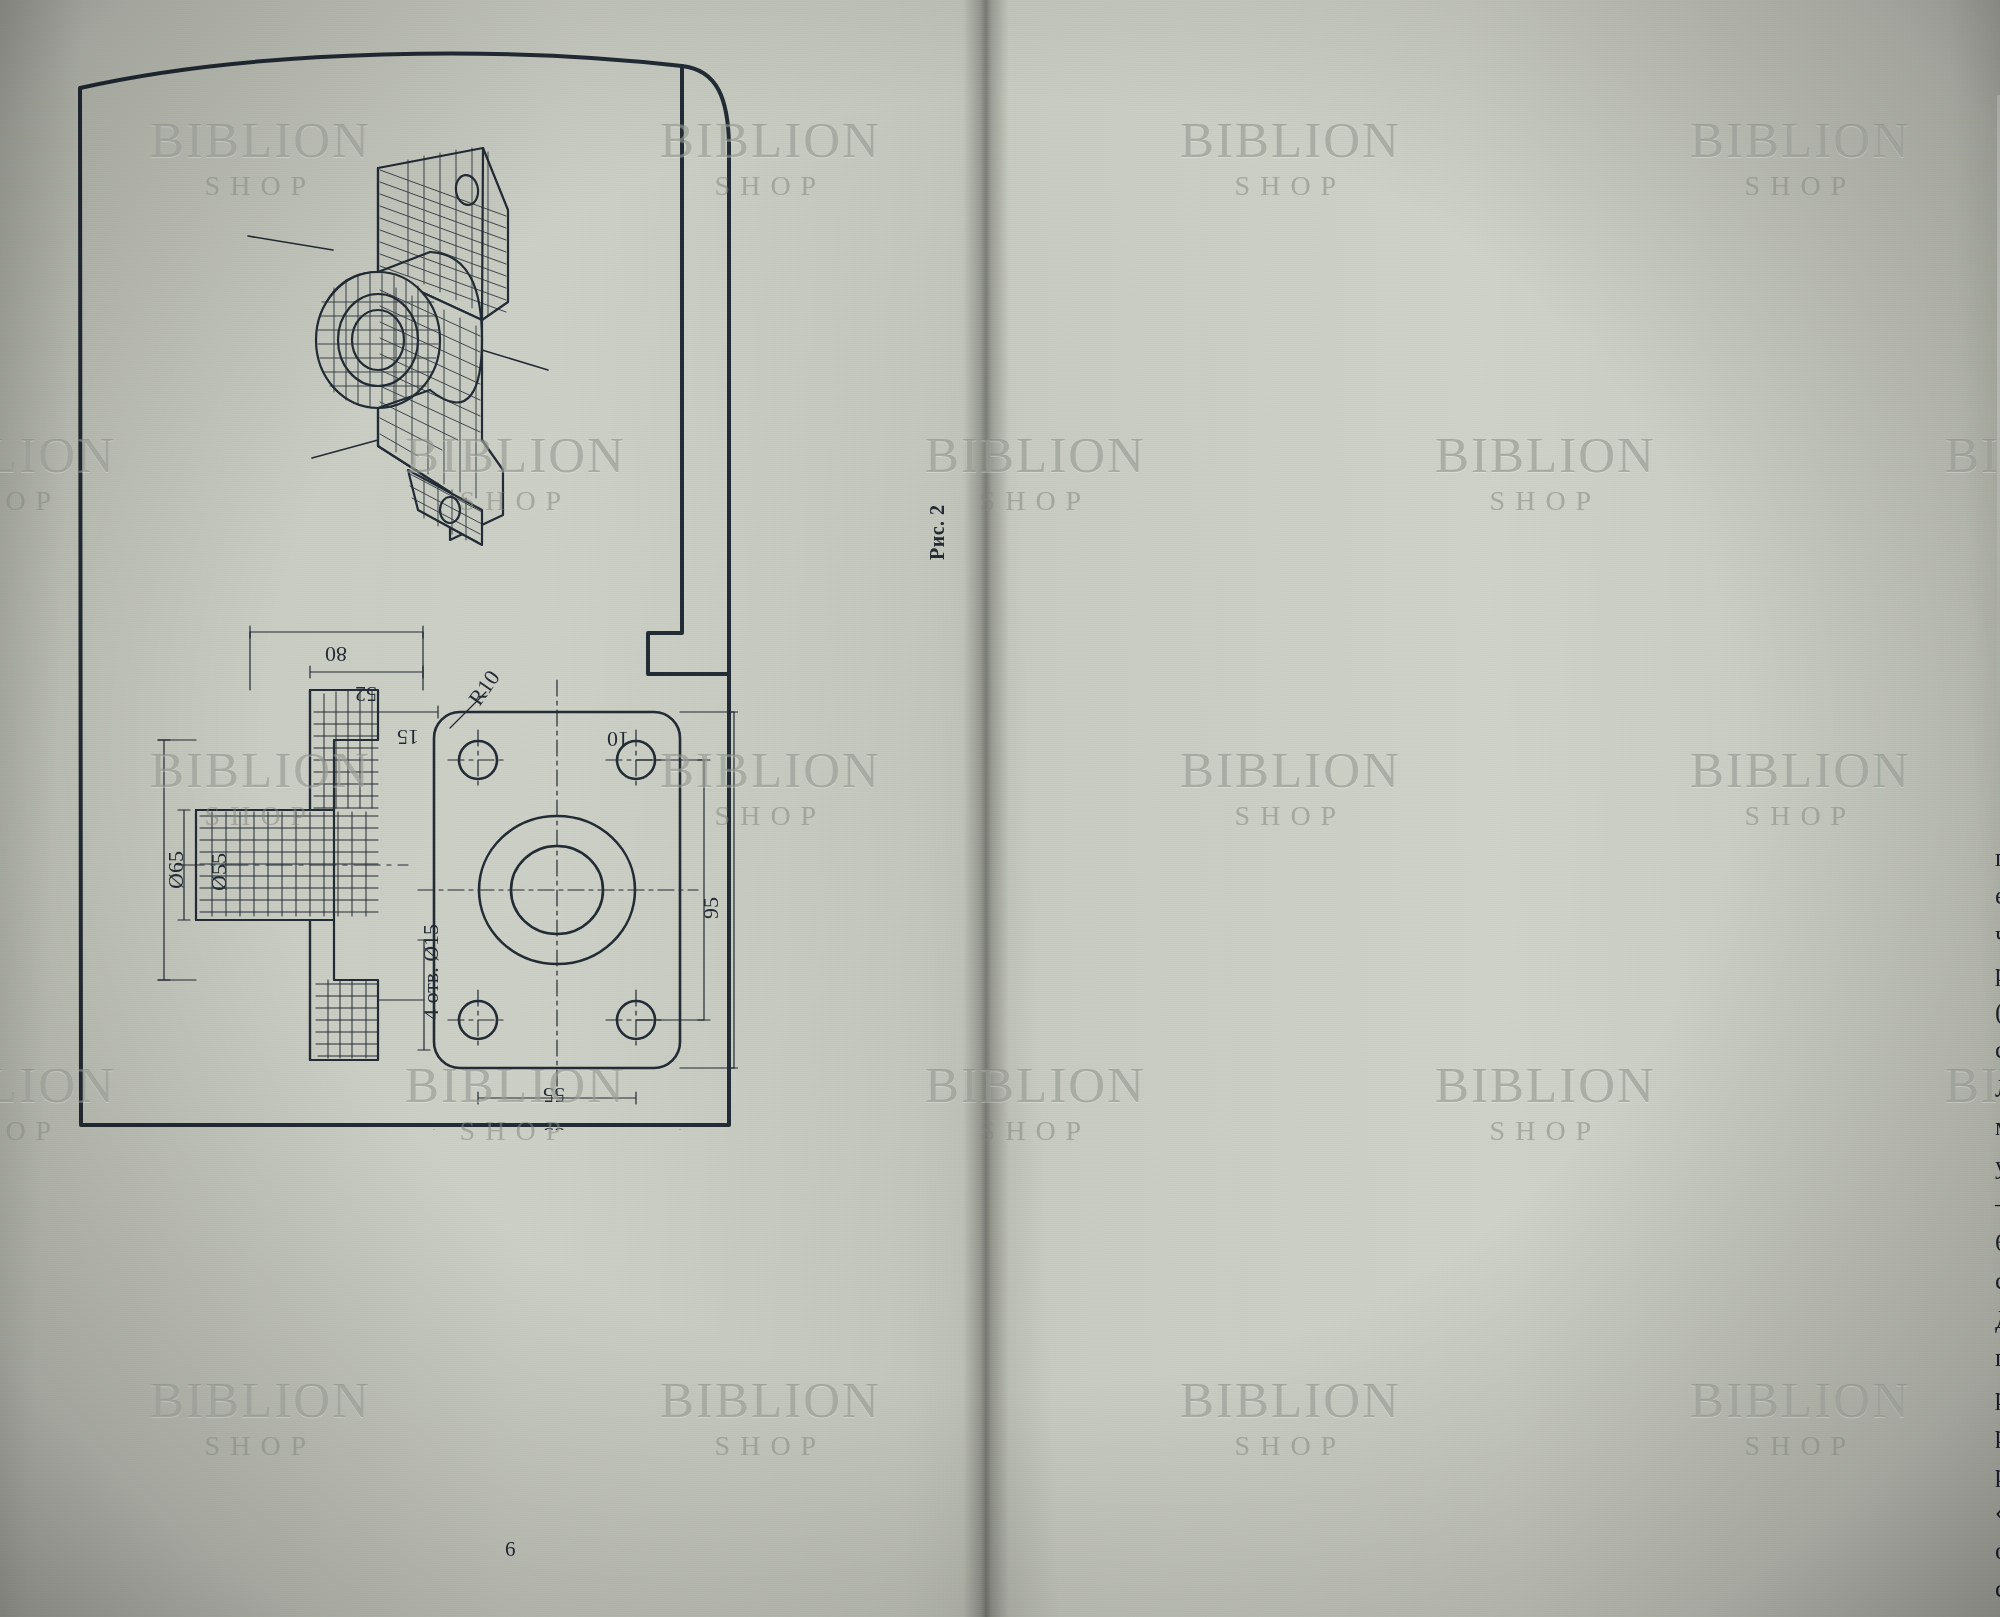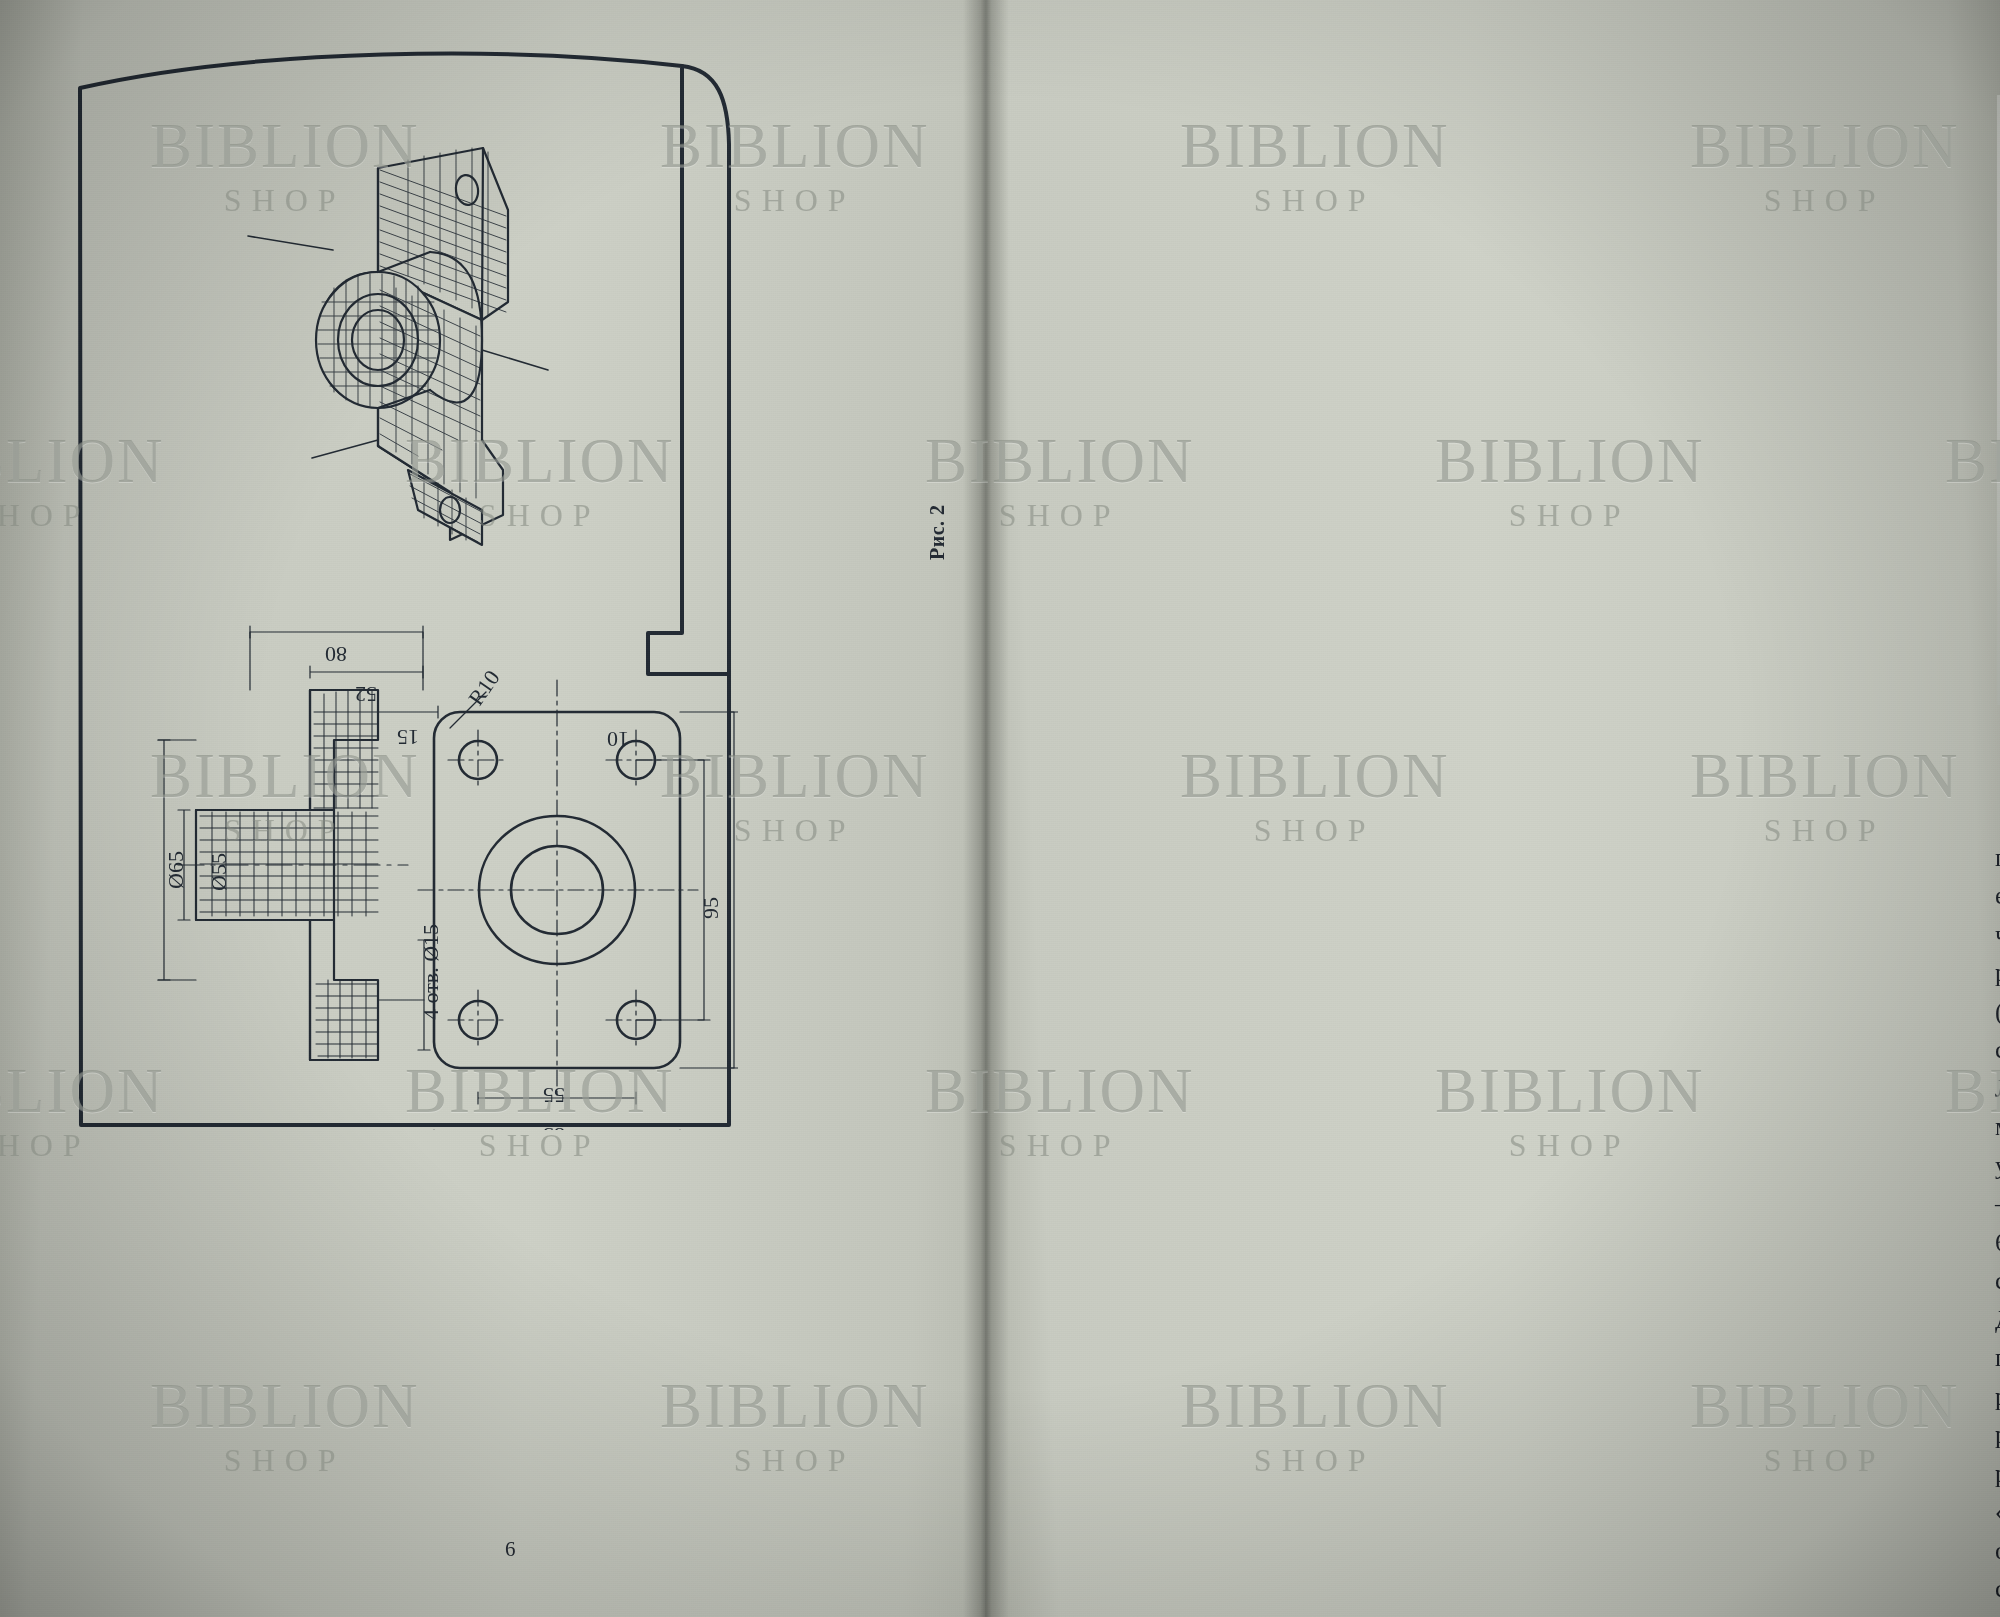--- a/index.html
+++ b/index.html
@@ -40,23 +40,23 @@
 
   
   .textcol{position:absolute;left:1010px;top:800px;width:442px;
      font-family:"Liberation Serif",serif;font-size:25.5px;line-height:38.5px;color:#1d222a;
      text-align:justify;text-justify:inter-word;}
   .textcol p{margin:0;text-indent:44px;-webkit-hyphens:auto;hyphens:auto;}
 
   
   .wm{position:absolute;pointer-events:none;user-select:none;color:rgba(125,128,120,.55);
       font-family:"Liberation Serif",serif;text-align:center;line-height:1;}
-  .wm .b{font-size:63px;letter-spacing:2px;display:block;font-weight:400;
+  .wm .b{font-size:51px;letter-spacing:2px;display:block;font-weight:400;
          color:rgba(132,136,127,.55);text-shadow:0 1px 0 rgba(255,255,255,.25);}
-  .wm .s{font-size:32px;letter-spacing:10px;display:block;margin-top:6px;
+  .wm .s{font-size:28px;letter-spacing:10px;display:block;margin-top:6px;
          color:rgba(132,136,127,.55);}
 </style>
 </head>
 <body>
 
 <div class="scan">
 
   <div class="page page-left">
 
     <div class="dframe">

